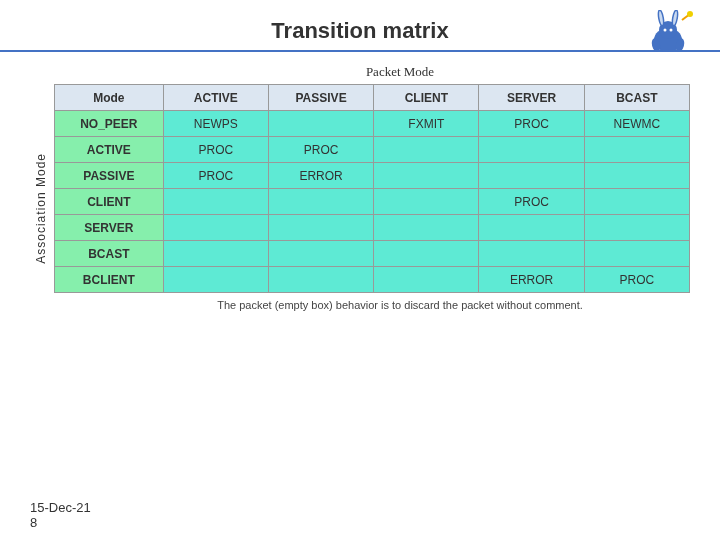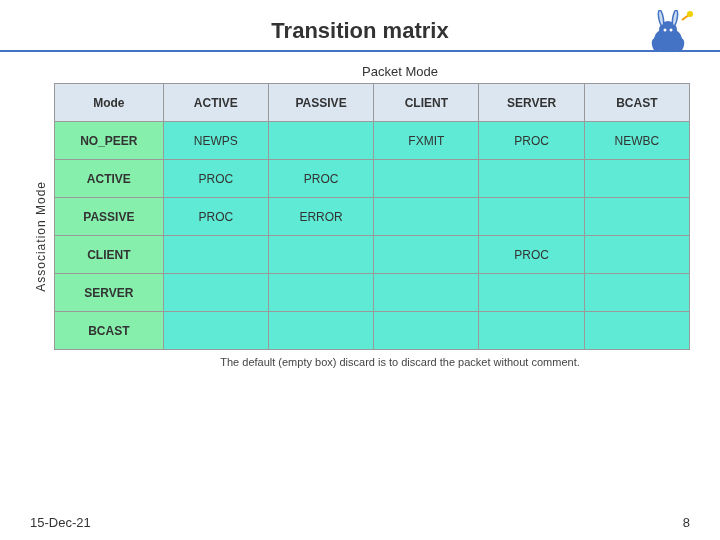--- a/index.html
+++ b/index.html
@@ -35,20 +35,21 @@
       width: 55px;
       height: 45px;
     }
 
     
     .packet-mode-label {
       text-align: center;
       margin: 12px 0 4px 80px;
       font-size: 13px;
       color: #333;
+      font-family: Liberation Serif, serif;
     }
 
     
     .main-area {
       display: flex;
       flex-direction: row;
       margin: 0 30px 0 30px;
       position: relative;
     }
 
@@ -74,21 +75,21 @@
       border-collapse: collapse;
       flex: 1;
       margin-left: 2px;
     }
     .matrix-table td, .matrix-table th {
       border: 1px solid #999;
       padding: 5px 8px;
       text-align: center;
       font-size: 12px;
       min-width: 72px;
-      height: 38px;
+      height: 26px;
     }
     .matrix-table .header-row td {
       background: #dce6f1;
       font-weight: bold;
       color: #333;
     }
     .matrix-table .mode-col {
       background: #86efac;
       font-weight: bold;
       color: #333;
@@ -111,20 +112,21 @@
     
     .bottom-bar {
       position: absolute;
       bottom: 10px;
       left: 30px;
       right: 30px;
       display: flex;
       justify-content: space-between;
       font-size: 13px;
       color: #333;
+      flex-direction: column;
     }
   </style>
 </head>
 <body>
 
 <div class="logo-area">
   <svg class="logo-rabbit" viewBox="0 0 55 45">
 
     <ellipse cx="28" cy="30" rx="14" ry="12" fill="#4472c4"></ellipse>
     <ellipse cx="28" cy="20" rx="9" ry="9" fill="#4472c4"></ellipse>
@@ -166,21 +168,21 @@
         <td>BCAST</td>
       </tr>
     </thead>
     <tbody id="table-body">
     <tr>
           <td class="mode-col">NO_PEER</td>
           <td class="data-cell">NEWPS</td>
           <td class="data-cell"></td>
           <td class="data-cell">FXMIT</td>
           <td class="data-cell">PROC</td>
-          <td class="data-cell">NEWBC</td>
+          <td class="data-cell">NEWMC</td>
         </tr>
         <tr>
           <td class="mode-col">ACTIVE</td>
           <td class="data-cell">PROC</td>
           <td class="data-cell">PROC</td>
           <td class="data-cell"></td>
           <td class="data-cell"></td>
           <td class="data-cell"></td>
         </tr>
         <tr>
@@ -207,23 +209,31 @@
           <td class="data-cell"></td>
           <td class="data-cell"></td>
         </tr>
         <tr>
           <td class="mode-col">BCAST</td>
           <td class="data-cell"></td>
           <td class="data-cell"></td>
           <td class="data-cell"></td>
           <td class="data-cell"></td>
           <td class="data-cell"></td>
+        </tr>
+        <tr>
+          <td class="mode-col">BCLIENT</td>
+          <td class="data-cell"></td>
+          <td class="data-cell"></td>
+          <td class="data-cell"></td>
+          <td class="data-cell">ERROR</td>
+          <td class="data-cell">PROC</td>
         </tr>
       </tbody>
   </table>
 </div>
 
-<div class="footer-note">The default (empty box) discard is to discard the packet without comment.</div>
+<div class="footer-note">The packet (empty box) behavior is to discard the packet without comment.</div>
 
 <div class="bottom-bar">
   <span>15-Dec-21</span>
   <span>8</span>
 </div>
 
 </body></html>

